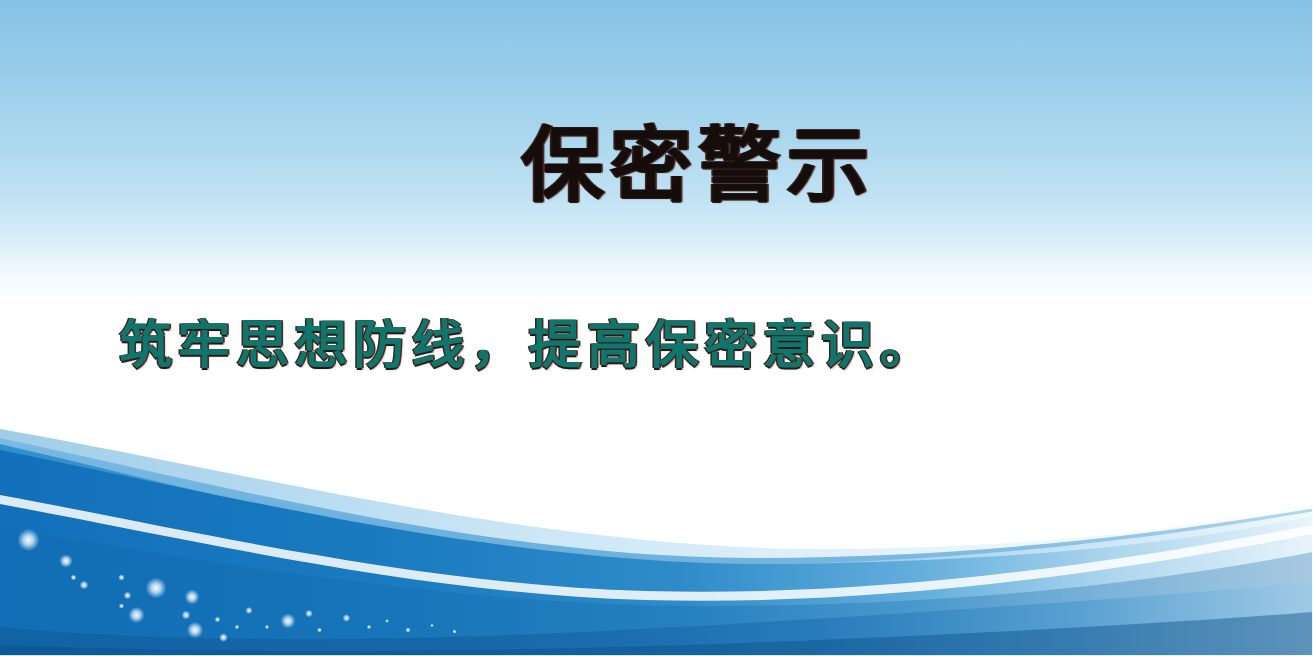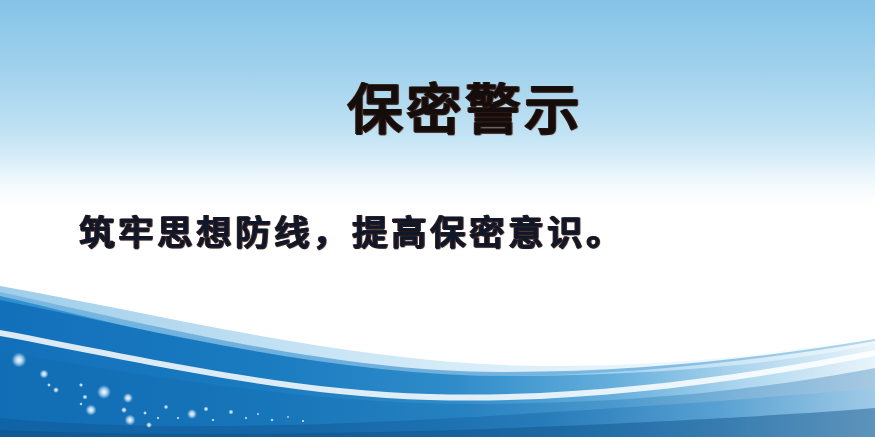--- a/index.html
+++ b/index.html
@@ -82,26 +82,26 @@
     white-space: nowrap;
     margin-left: 28px;
   }
 
   .subhead {
     position: absolute;
     left: 0;
     top: 211px;
     width: 705px;
     text-align: center;
-    font-family: Liberation Sans, sans-serif;
+    font-family: Liberation Mono, monospace;
     font-size: 35px;
     line-height: 44px;
     font-weight: bold;
     letter-spacing: 4px;
-    color: #0f172a;
+    color: #0f766e;
     text-shadow:
        1px 0 0 #4a2a22,
       -1px 0 0 #3d231c,
        0 1px 0 #2a1712,
        1px 1px 1px rgba(90,50,40,0.45);
     white-space: nowrap;
   }
 </style>
 </head>
 <body>

